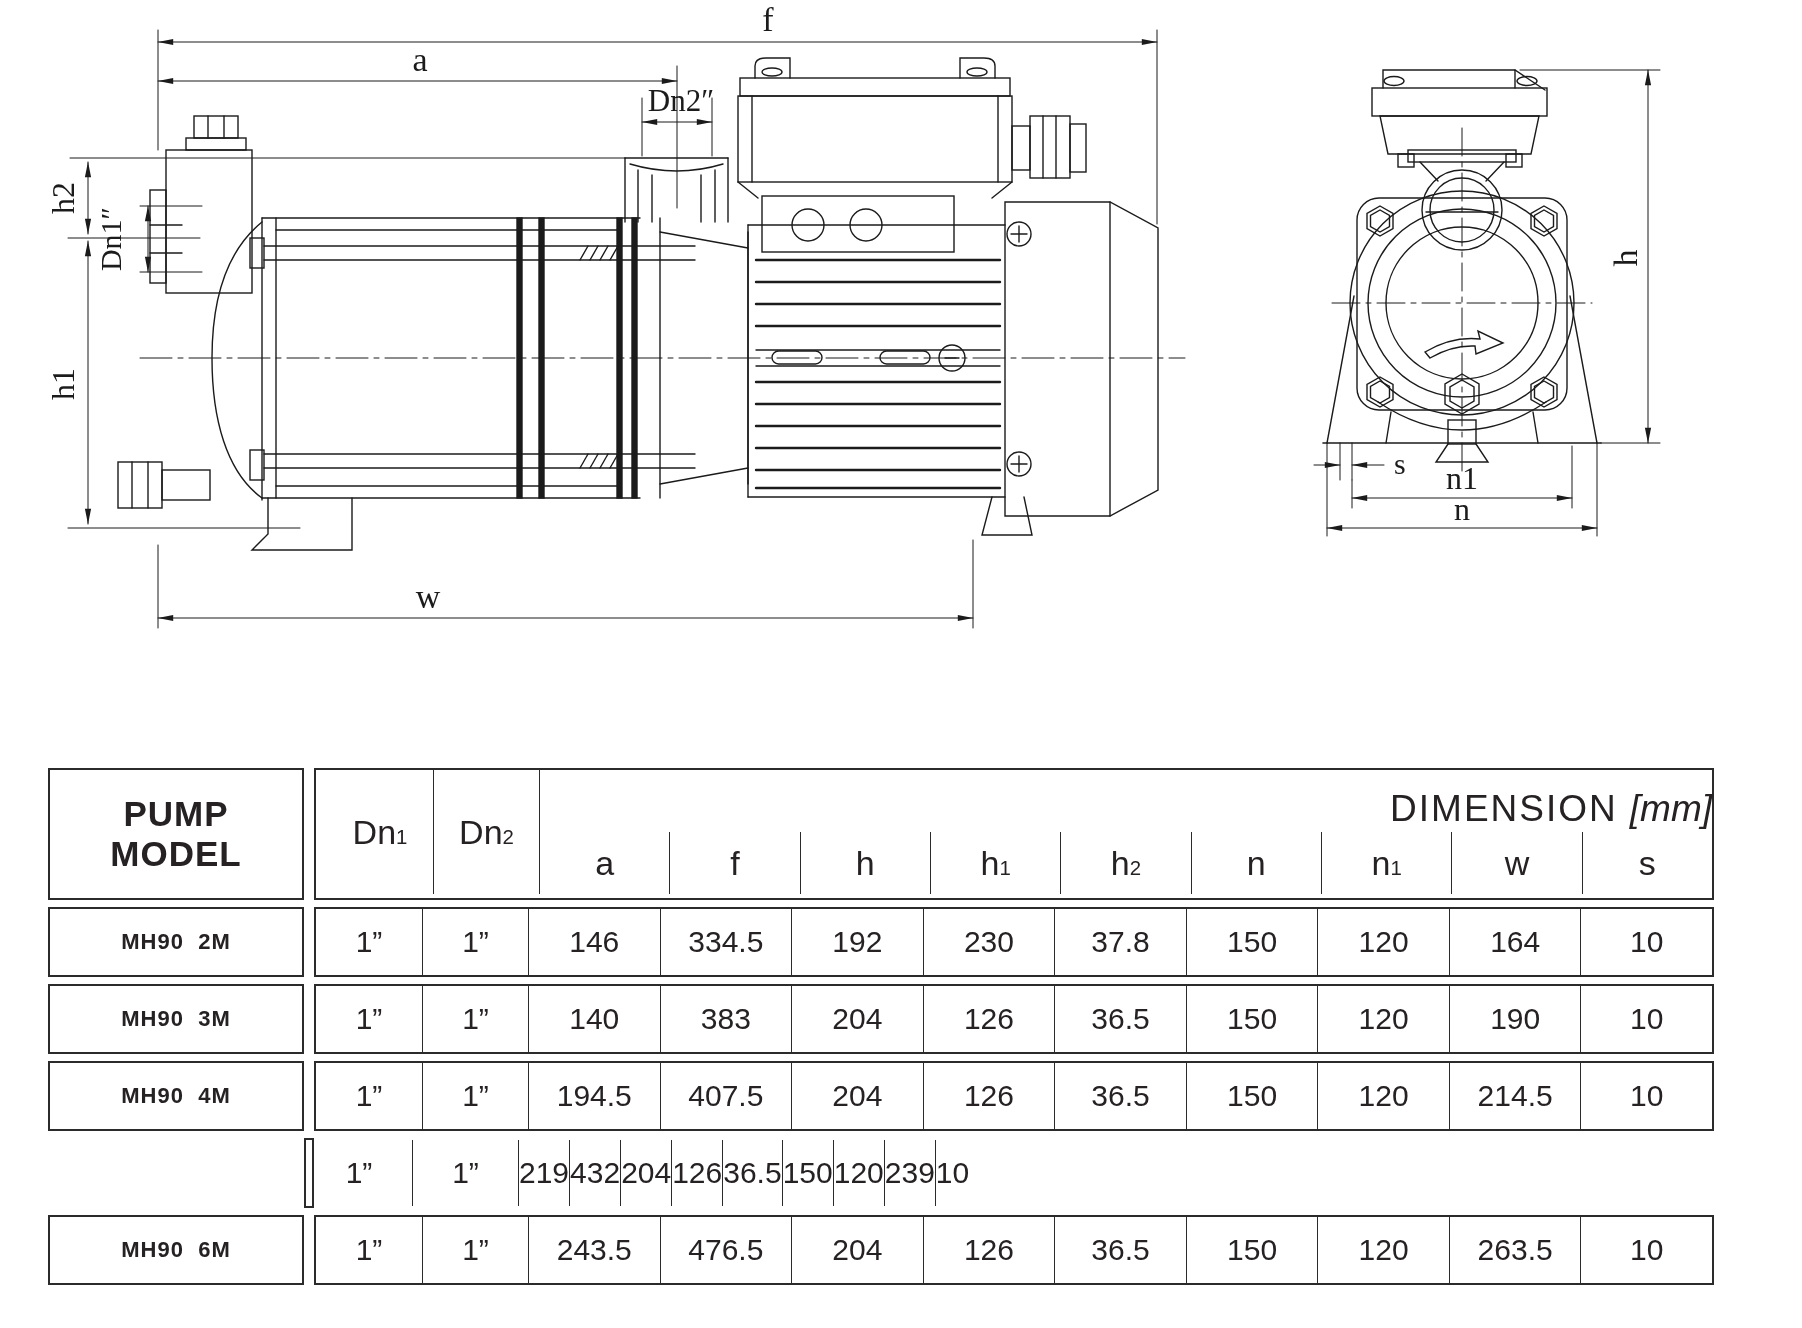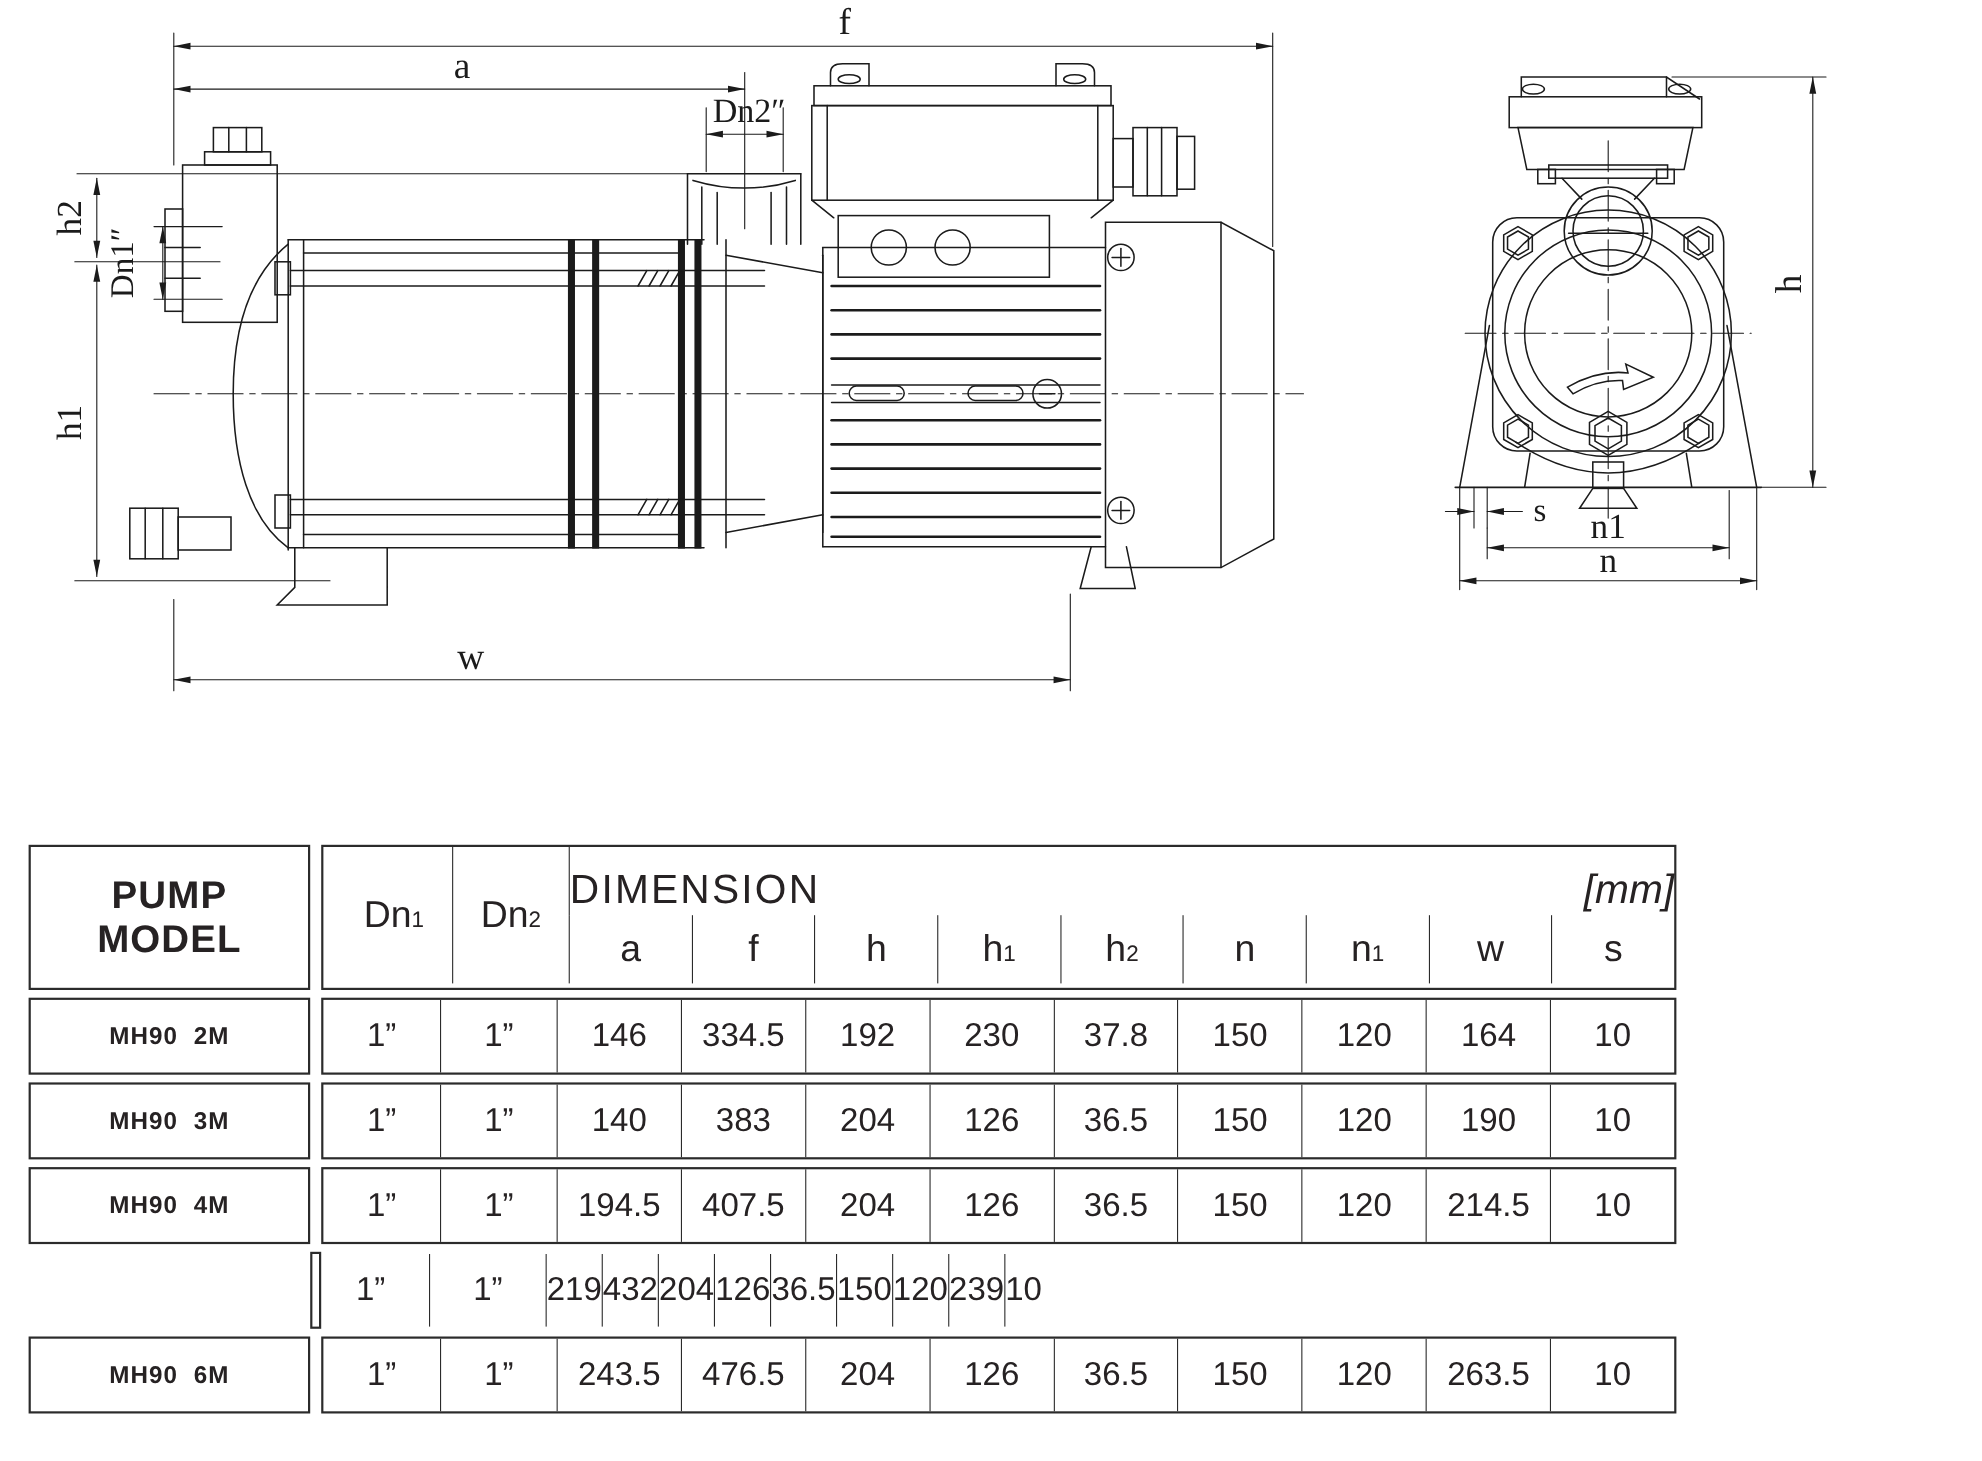--- a/index.html
+++ b/index.html
@@ -1,31 +1,31 @@
 <!DOCTYPE html>
 <html><head>
 <meta charset="utf-8">
 <style>
   html,body{margin:0;padding:0;background:#ffffff;}
   .sheet{position:relative;width:1802px;height:1328px;background:#fff;overflow:hidden;
          font-family:"Liberation Sans",sans-serif;color:#262223;}
   svg text{font-family:"Liberation Serif",serif;fill:#1b1b1b;}
   
-  .tblwrap{position:absolute;left:26px;top:768px;width:1498px;}
+  .tblwrap{position:absolute;left:48px;top:768px;width:1666px;}
   .t-row{display:grid;grid-template-columns:256px 10px 1fr;margin-bottom:7px;}
   .box{border:2px solid #2b2b2b;background:#fff;box-sizing:border-box;}
   .t-head .box{height:132px;}
   .t-data .box{height:70px;}
   .model-box{display:flex;align-items:center;justify-content:center;}
   .model-head-text{font-weight:bold;font-size:35px;line-height:40px;text-align:center;letter-spacing:1px;}
   .model-name{font-weight:bold;font-size:22px;white-space:pre;letter-spacing:1px;}
   .head-grid{display:grid;grid-template-columns:106px 106px repeat(9,1fr);grid-template-rows:62px 62px;padding-left:11px;}
   .hcell{display:flex;align-items:center;justify-content:center;font-size:34px;}
   .hcell.dnc{grid-row:1/3;}
-  .dim-title{grid-column:3/12;grid-row:1;display:flex;align-items:flex-end;justify-content:space-between;
+  .dim-title{grid-column:3/12;grid-row:1;display:flex;align-items:flex-end;justify-content:flex-end;
              font-size:37px;letter-spacing:2px;padding-bottom:2px;border-left:1.5px solid #2b2b2b;}
   .dim-title .unit{font-style:italic;letter-spacing:0;margin-left:12px;}
   .subcell{grid-row:2;display:flex;align-items:center;justify-content:center;font-size:34px;}
   .subcell.bl{border-left:1.5px solid #2b2b2b;}
   sub{font-size:0.60em;position:relative;top:0.25em;line-height:0;}
   .data-grid{display:grid;grid-template-columns:106px 106px repeat(9,1fr);}
   .dcell{display:flex;align-items:center;justify-content:center;font-size:30px;}
   .dcell.bl{border-left:1.5px solid #2b2b2b;}
 </style>
 </head>

